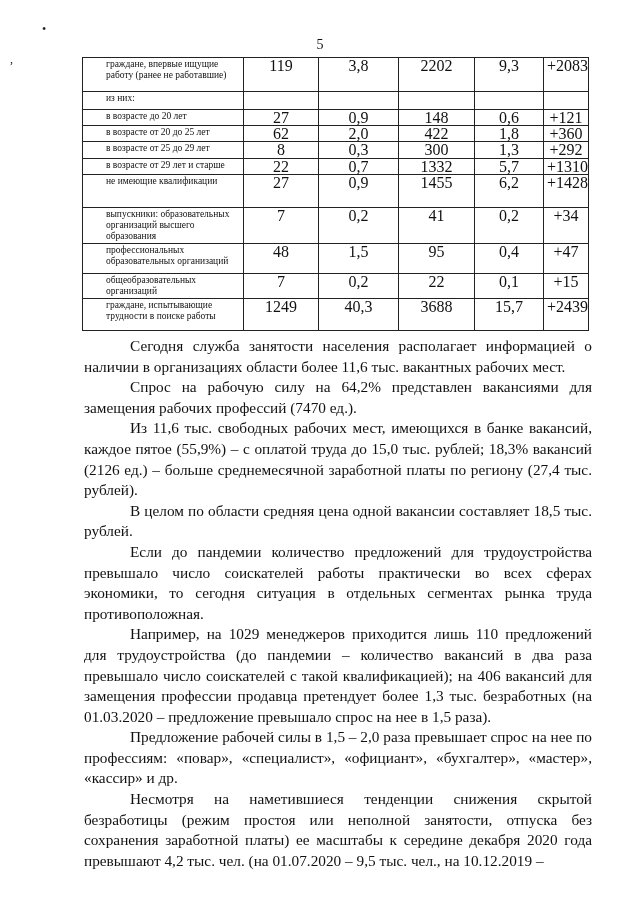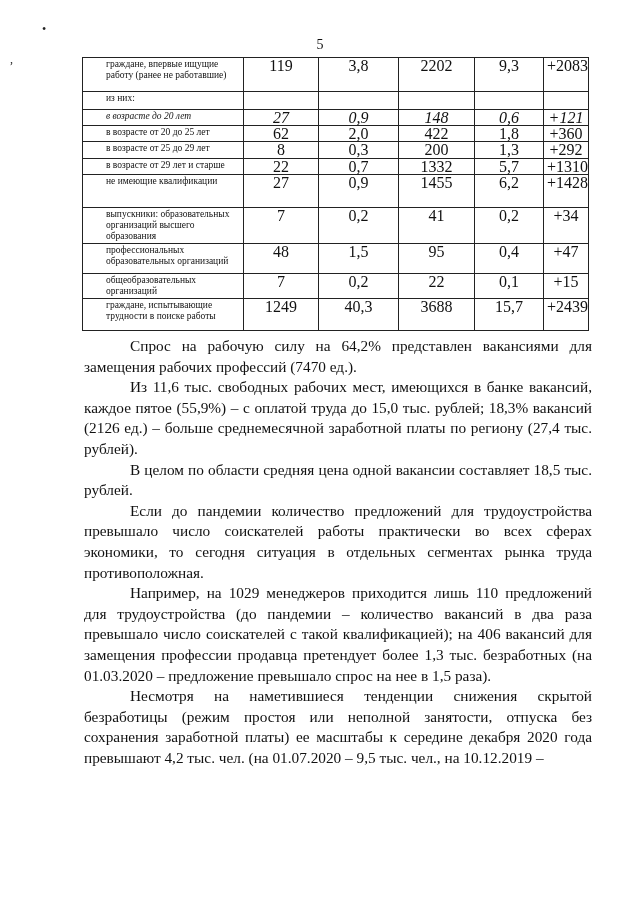--- a/index.html
+++ b/index.html
@@ -42,41 +42,41 @@
         <td class="num">+2083</td>
       </tr>
       <tr style="height: 18px;">
         <td class="label">из них:</td>
         <td class="num"></td>
         <td class="num"></td>
         <td class="num"></td>
         <td class="num"></td>
         <td class="num"></td>
       </tr>
-      <tr style="height: 15px; font-style: italic;">
+      <tr style="height: 15px;">
         <td class="label"> в возрасте до 20 лет</td>
         <td class="num">27</td>
         <td class="num">0,9</td>
         <td class="num">148</td>
         <td class="num">0,6</td>
         <td class="num">+121</td>
       </tr>
       <tr style="height: 16px;">
         <td class="label">в возрасте от 20 до 25 лет</td>
         <td class="num">62</td>
         <td class="num">2,0</td>
         <td class="num">422</td>
         <td class="num">1,8</td>
         <td class="num">+360</td>
       </tr>
       <tr style="height: 17px;">
         <td class="label">в возрасте от 25 до 29 лет</td>
         <td class="num">8</td>
         <td class="num">0,3</td>
-        <td class="num">200</td>
+        <td class="num">300</td>
         <td class="num">1,3</td>
         <td class="num">+292</td>
       </tr>
       <tr style="height: 16px;">
         <td class="label">в возрасте от 29 лет и старше</td>
         <td class="num">22</td>
         <td class="num">0,7</td>
         <td class="num">1332</td>
         <td class="num">5,7</td>
         <td class="num">+1310</td>
@@ -118,19 +118,21 @@
         <td class="num">1249</td>
         <td class="num">40,3</td>
         <td class="num">3688</td>
         <td class="num">15,7</td>
         <td class="num">+2439</td>
       </tr>
     </tbody>
 </table>
 
 <div class="text">
+  <p>Сегодня служба занятости населения располагает информацией о наличии в организациях области более 11,6  тыс. вакантных рабочих мест.</p>
   <p>Спрос на рабочую силу на 64,2% представлен вакансиями для замещения рабочих профессий (7470 ед.).</p>
   <p>Из 11,6 тыс. свободных рабочих мест, имеющихся в банке вакансий, каждое пятое (55,9%) – с оплатой труда до 15,0 тыс. рублей; 18,3% вакансий (2126 ед.) – больше среднемесячной заработной платы по региону (27,4 тыс. рублей).</p>
   <p>В целом по области средняя цена одной вакансии составляет 18,5 тыс. рублей.</p>
   <p>Если до пандемии количество предложений для трудоустройства превышало число соискателей работы практически во всех сферах экономики, то сегодня ситуация в отдельных сегментах рынка труда противоположная.</p>
   <p>Например, на 1029 менеджеров приходится лишь 110 предложений для трудоустройства (до пандемии – количество вакансий в два раза превышало число соискателей с такой квалификацией); на 406 вакансий для замещения профессии продавца претендует более 1,3 тыс. безработных (на 01.03.2020 – предложение превышало спрос на нее в 1,5 раза).</p>
+  <p>Предложение рабочей силы в 1,5 – 2,0 раза превышает спрос на нее по профессиям: «повар», «специалист», «официант», «бухгалтер», «мастер», «кассир» и др.</p>
   <p>Несмотря на наметившиеся тенденции снижения скрытой безработицы (режим простоя или неполной занятости, отпуска без сохранения заработной платы) ее масштабы к середине декабря 2020 года превышают 4,2 тыс. чел. (на 01.07.2020 – 9,5 тыс. чел., на 10.12.2019 –</p>
 </div>
 
 </body></html>

